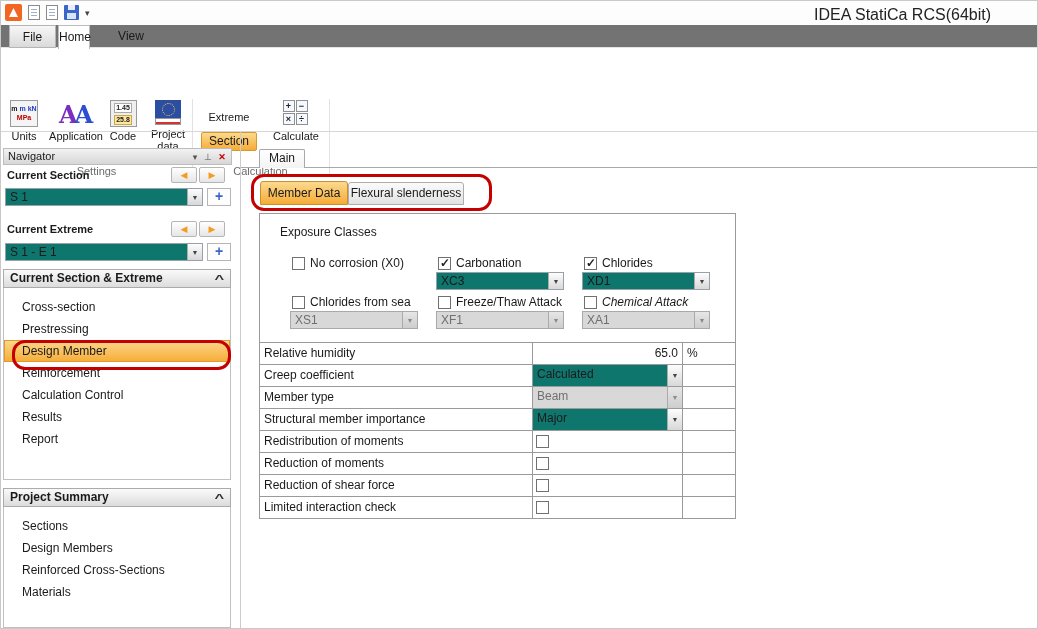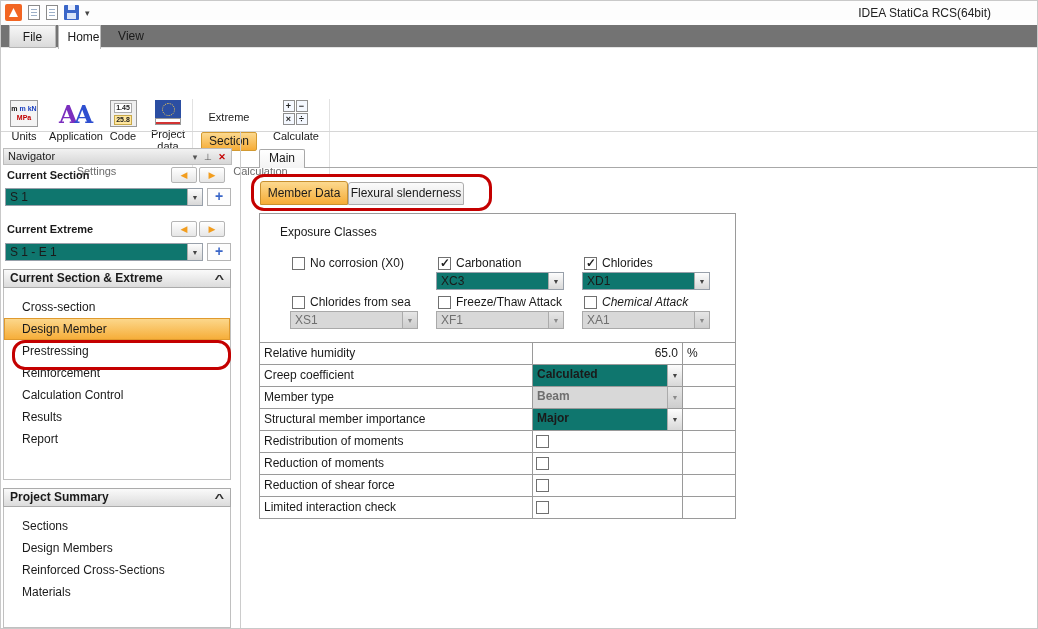--- a/index.html
+++ b/index.html
@@ -16,27 +16,27 @@
   .app-logo { width:17px; height:17px; background:#f26522; border-radius:2px; position:relative; }
   .app-logo::after { content:""; position:absolute; left:4px; top:4px; width:9px; height:9px; background:#fff;
     clip-path:polygon(0 100%, 50% 0, 100% 100%); }
   .doc-icon { width:12px; height:15px; background:#fff; border:1px solid #8a8a8a; position:relative; }
   .doc-icon::after { content:""; position:absolute; left:2px; right:2px; top:3px; height:1px; background:#9db0c8;
     box-shadow:0 3px 0 #9db0c8, 0 6px 0 #9db0c8; }
   .save-icon { width:15px; height:15px; background:#3a66c8; border-radius:1px; position:relative; }
   .save-icon::before { content:""; position:absolute; left:4px; top:0; width:7px; height:5px; background:#e8eefc; }
   .save-icon::after  { content:""; position:absolute; left:3px; bottom:1px; width:9px; height:6px; background:#d8e4f8; }
   .qat-caret { font-size:9px; color:#444; }
-  .win-title { position:absolute; right:48px; top:5px; font-size:12px; color:#222; }
+  .win-title { position:absolute; right:48px; top:5px; font-size:16px; color:#222; }
 
   
   .tabrow { position:absolute; left:0; top:24px; width:1038px; height:23px; border-bottom:1px solid #e4e4e4; background:#737373; }
   .rtab { position:absolute; top:0; height:23px; line-height:22px; text-align:center; font-size:12px; }
   .rtab.file { left:8px; width:47px; background:linear-gradient(#f7f7f7,#dadada); border:1px solid #b5b5b5; }
-  .rtab.home { left:57px; width:43px; height:24px; background:#fff; border:1px solid #bcbcbc; border-bottom:none; z-index:2;padding-left:8px; }
+  .rtab.home { left:57px; width:32px; height:24px; background:#fff; border:1px solid #bcbcbc; border-bottom:none; z-index:2; }
   .rtab.view { left:109px; width:42px; }
 
   
   .ribbon { position:absolute; left:0; top:47px; width:1038px; height:84px; background:#ffffff; }
   .ribbon-bottom { position:absolute; left:0; top:130px; width:1038px; height:1px; background:#d6d6d6; }
   .rb-btn { position:absolute; top:52px; display:flex; flex-direction:column; align-items:center; gap:3px; font-size:11px; text-align:center; }
   .rb-label { line-height:12px; }
   .units-box { width:28px; height:27px; border:1px solid #9a9a9a; background:#f4f4f4; font-size:7px; line-height:9px;
     text-align:center; padding-top:3px; font-weight:bold; }
   .u-m { color:#111; } .u-kn { color:#1a3fbf; } .u-mpa { color:#c00000; }
@@ -95,21 +95,21 @@
   .cb { width:13px; height:13px; border:1px solid #707070; background:#fff; display:inline-block; position:relative; flex:0 0 13px; }
   .cb .cb-mark { display:none; position:absolute; left:1px; top:-2px; font-size:12px; font-weight:bold; color:#1f1f1f; }
   .cb.checked .cb-mark { display:block; }
 
   .ptable { position:absolute; left:0; top:128px; width:475px; }
   .prow { display:grid; grid-template-columns:272px 150px 53px; height:22px; border-top:1px solid #9a9a9a; }
   .pc1 { padding:3px 4px; white-space:nowrap; overflow:hidden; }
   .pc2 { border-left:1px solid #9a9a9a; position:relative; }
   .pc3 { border-left:1px solid #9a9a9a; padding:3px 4px; }
   .pnum { text-align:right; padding:3px 4px; }
-  .cell-combo { position:absolute; left:0; top:0; right:0; bottom:0; border:none;font-weight:bold; }
+  .cell-combo { position:absolute; left:0; top:0; right:0; bottom:0; border:none; }
   .cell-cb { margin:4px 0 0 3px; }
 
   
   .annot { position:absolute; border:3px solid #c40000; border-radius:13px; z-index:30; pointer-events:none; background:transparent; }
 </style>
 </head>
 <body>
 
 <div id="app">
 
@@ -214,22 +214,22 @@
       </span>
   </div>
   <div class="plus-btn" style="left:206px; top:242px;"><span>+</span></div>
 
   <div class="grp-hdr" style="top:268px;">
     <span>Current Section &amp; Extreme</span>
     <span class="chev">^</span>
   </div>
   <div class="grp-box" style="top:287px; height:192px;">
     <div class="nav-item">Cross-section</div>
+    <div class="nav-item">Prestressing</div>
     <div class="nav-item checked">Design Member</div>
-    <div class="nav-item">Prestressing</div>
     <div class="nav-item">Reinforcement</div>
     <div class="nav-item">Calculation Control</div>
     <div class="nav-item">Results</div>
     <div class="nav-item">Report</div>
   </div>
 
   <div class="grp-hdr" style="top:487px;">
     <span>Project Summary</span>
     <span class="chev">^</span>
   </div>

